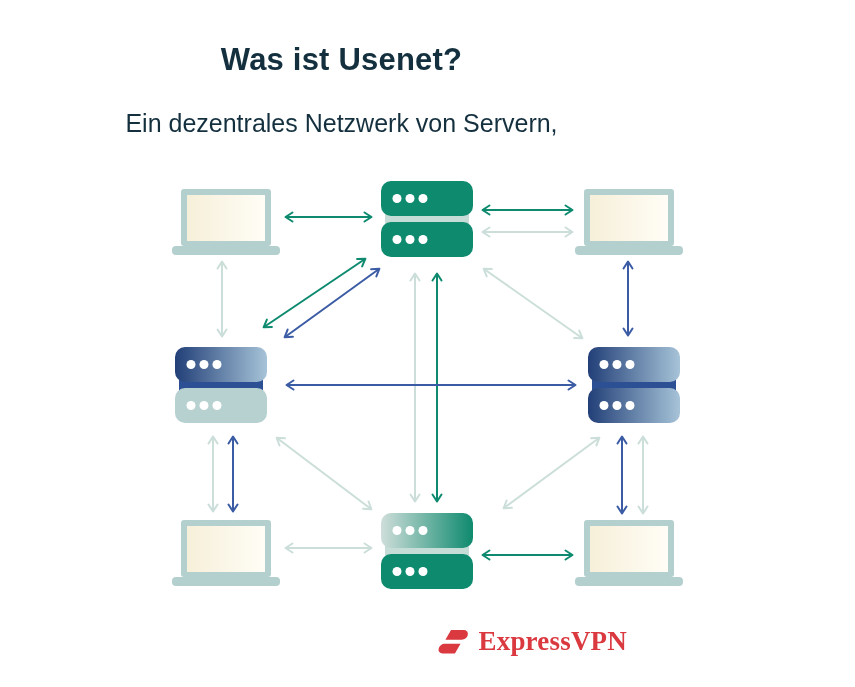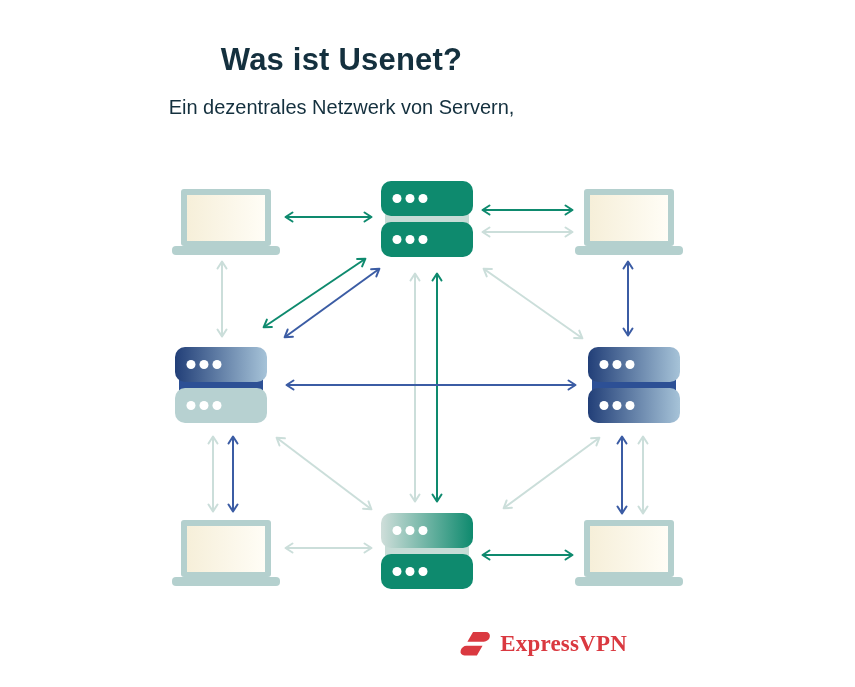--- a/index.html
+++ b/index.html
@@ -26,38 +26,38 @@
     text-align: center;
     color: var(--navy, #14303e);
   }
   .header h1 {
     margin: 0;
     font-size: 31px;
     font-weight: 600;
     letter-spacing: 0.2px;
   }
   .header .sub {
-    margin: 16px 0 0 0;
-    font-size: 20px;
+    margin: 32px 0 0 0;
+    font-size: 25px;
     font-weight: 500;
     line-height: 26px;
   }
   .header .sub span { display: block; }
   .brand {
     position: absolute;
     right: 56px;
     bottom: 30px;
     display: flex;
     align-items: center;
     gap: 9px;
   }
   .brand-logo path { fill: var(--brand_red, #da3940); }
   .brand-name {
     font-family: "Liberation Serif", serif;
-    font-size: 23px;
+    font-size: 27px;
     font-weight: 600;
     color: var(--brand_red, #da3940);
     letter-spacing: 0.2px;
   }
 </style>
 </head>
 <body>
 
 <div class="page">
 

